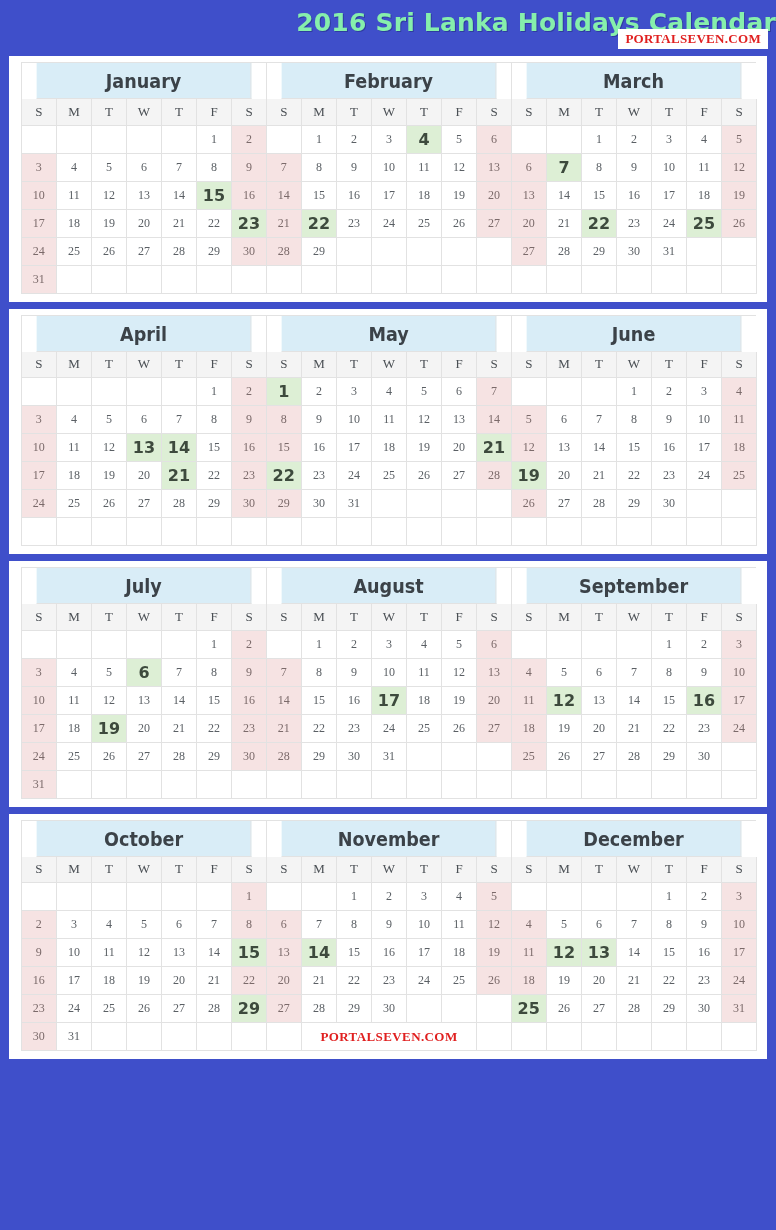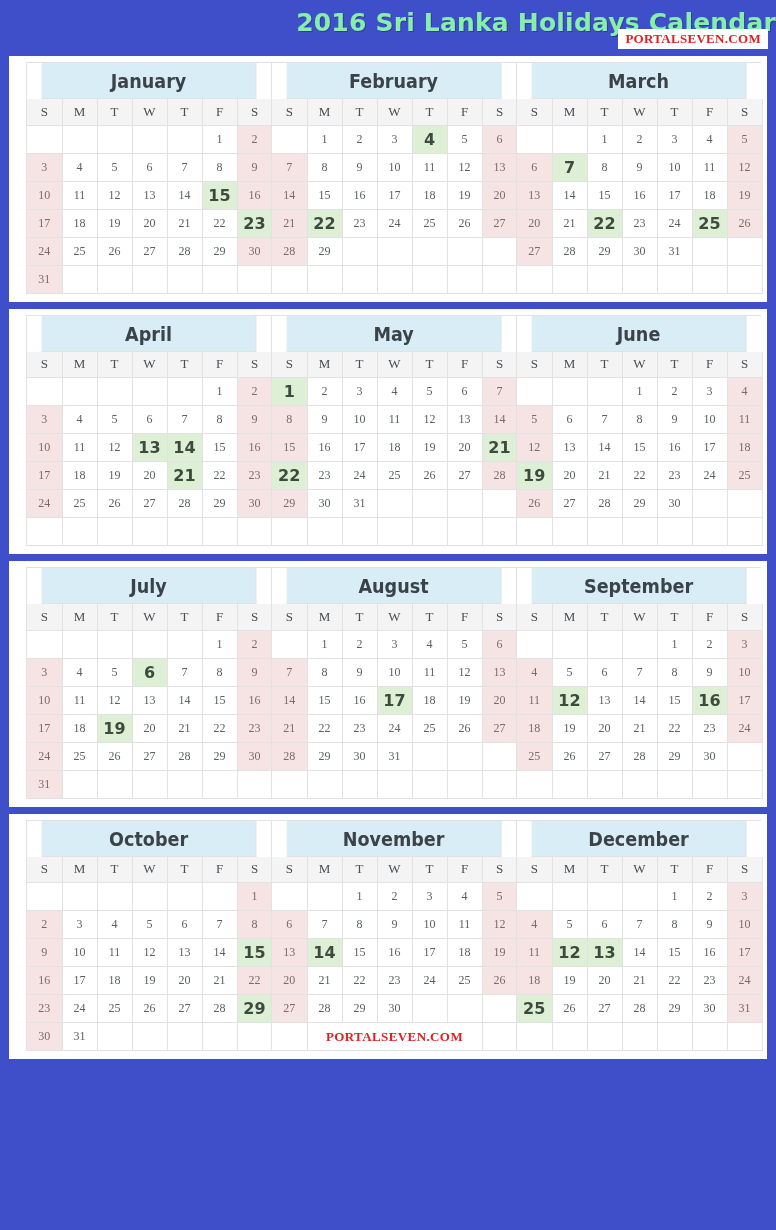--- a/index.html
+++ b/index.html
@@ -43,21 +43,21 @@
     padding: 3px 7px 3px 7px;
     line-height: 14px;
   }
 
   
   .band {
     background: #ffffff;
     margin: 0 9px 7px 9px;
     padding: 6px 6px 8px 6px;
     display: flex;
-    justify-content: flex-end;
+    justify-content: center;
     align-items: flex-start;
   }
   .band:last-of-type { margin-bottom: 11px; }
 
   
   .month {
     width: 245px;
     border: 1px solid #e2e2e2;
     border-right: 0;
     border-bottom: 0;

